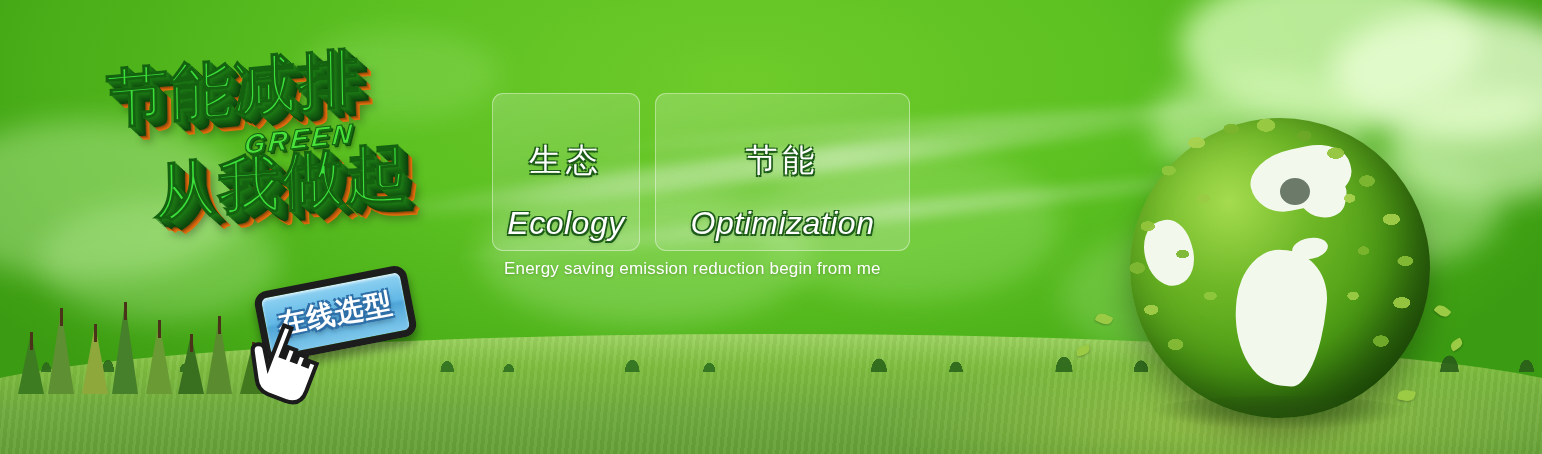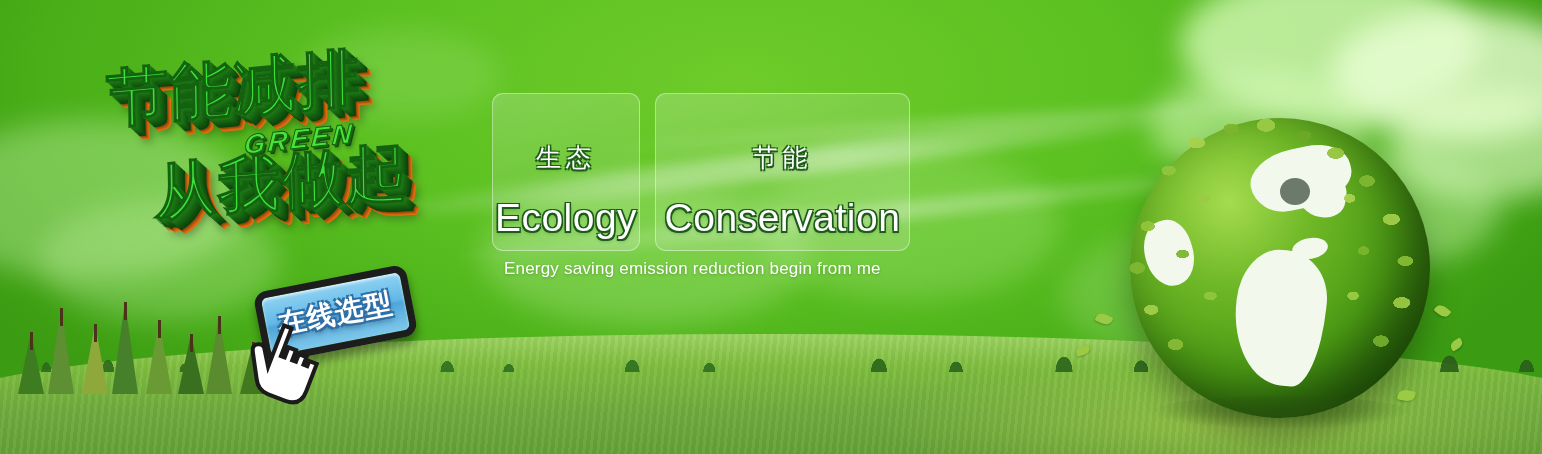--- a/index.html
+++ b/index.html
@@ -184,28 +184,28 @@
 
   
   .cards{ position:absolute; left:492px; top:93px; display:flex; gap:15px; }
   .card{ position:relative; height:158px; border-radius:11px;
     border:1px solid rgba(255,255,255,.40);
     background:linear-gradient(160deg, rgba(255,255,255,.20) 0%, rgba(255,255,255,.12) 45%, rgba(255,255,255,.17) 100%);
     display:flex; flex-direction:column; align-items:center;
     justify-content:center; gap:22px;
   }
   .card.w1{ width:148px; } .card.w2{ width:255px; } .card.w3{ width:192px; }
-  .card-cn{ font-size:25px; color:#ffffff; letter-spacing:5px;
+  .card-cn{ font-size:32px; color:#ffffff; letter-spacing:5px;
     text-shadow:-1.5px -1.5px 0 #1c5c18, 1.5px -1.5px 0 #1c5c18,
                 -1.5px 1.5px 0 #1c5c18, 1.5px 1.5px 0 #1c5c18,
                 0 2px 3px rgba(0,0,0,.30);margin-top:36px; }
-  .card-en{ font-size:39px; color:#ffffff; letter-spacing:.5px;
+  .card-en{ font-size:32px; color:#ffffff; letter-spacing:.5px;
     text-shadow:-1.5px -1.5px 0 #1c5c18, 1.5px -1.5px 0 #1c5c18,
                 -1.5px 1.5px 0 #1c5c18, 1.5px 1.5px 0 #1c5c18,
-                0 2px 4px rgba(0,0,0,.30); }
+                0 2px 4px rgba(0,0,0,.30);font-style:italic; }
 
   .tagline{ position:absolute; left:504px; top:259px; font-size:17px;
     color:#ffffff; letter-spacing:.2px; text-shadow:0 1px 3px rgba(0,0,0,.22); }
 </style>
 </head>
 <body>
 
 <div class="banner">
 
   <div class="sky-clouds">
@@ -291,19 +291,19 @@
     <div class="globe-base"></div>
   </div>
 
   <div class="cards">
     <div class="card w1">
       <div class="card-cn">生态</div>
       <div class="card-en">Ecology</div>
     </div>
     <div class="card w2">
       <div class="card-cn">节能</div>
-      <div class="card-en">Conservation</div>
+      <div class="card-en">Optimization</div>
     </div>
   </div>
 
   <div class="tagline">Energy saving emission reduction begin from me</div>
 
 </div>
 
 </body></html>

